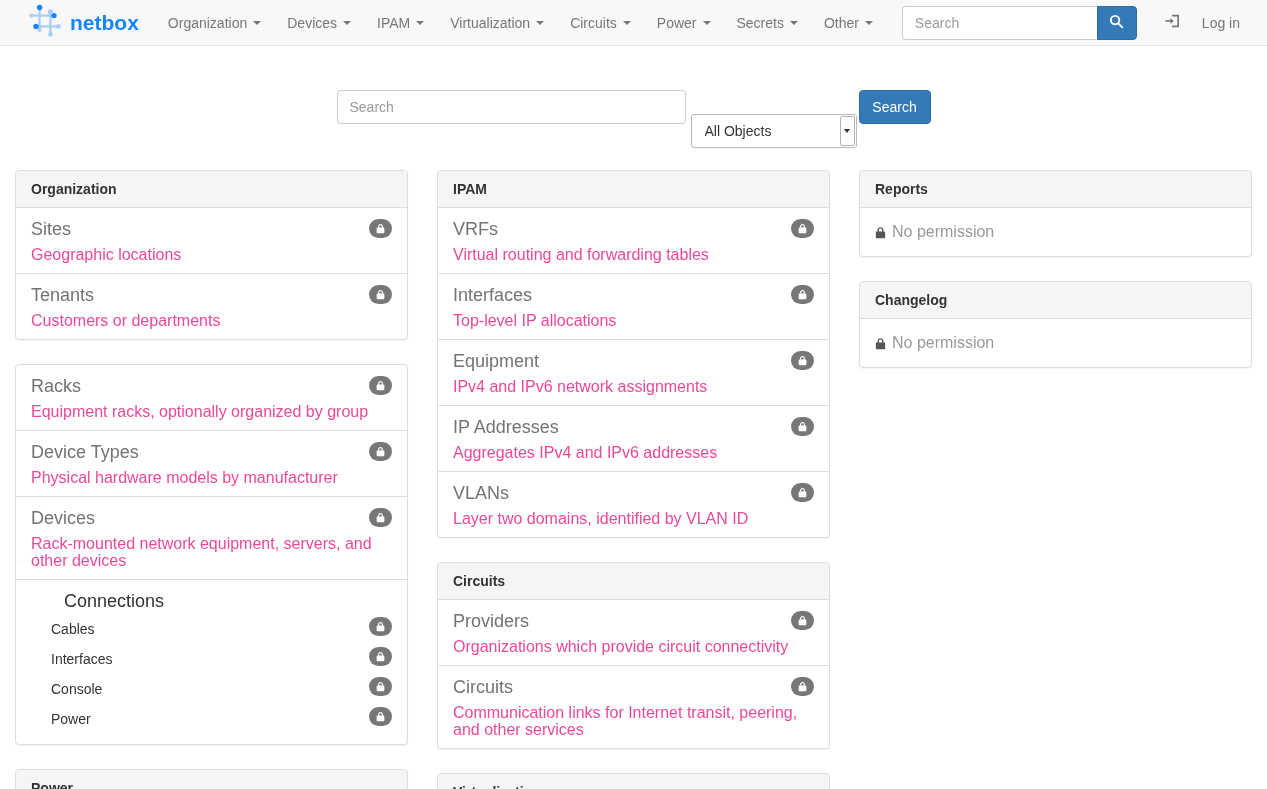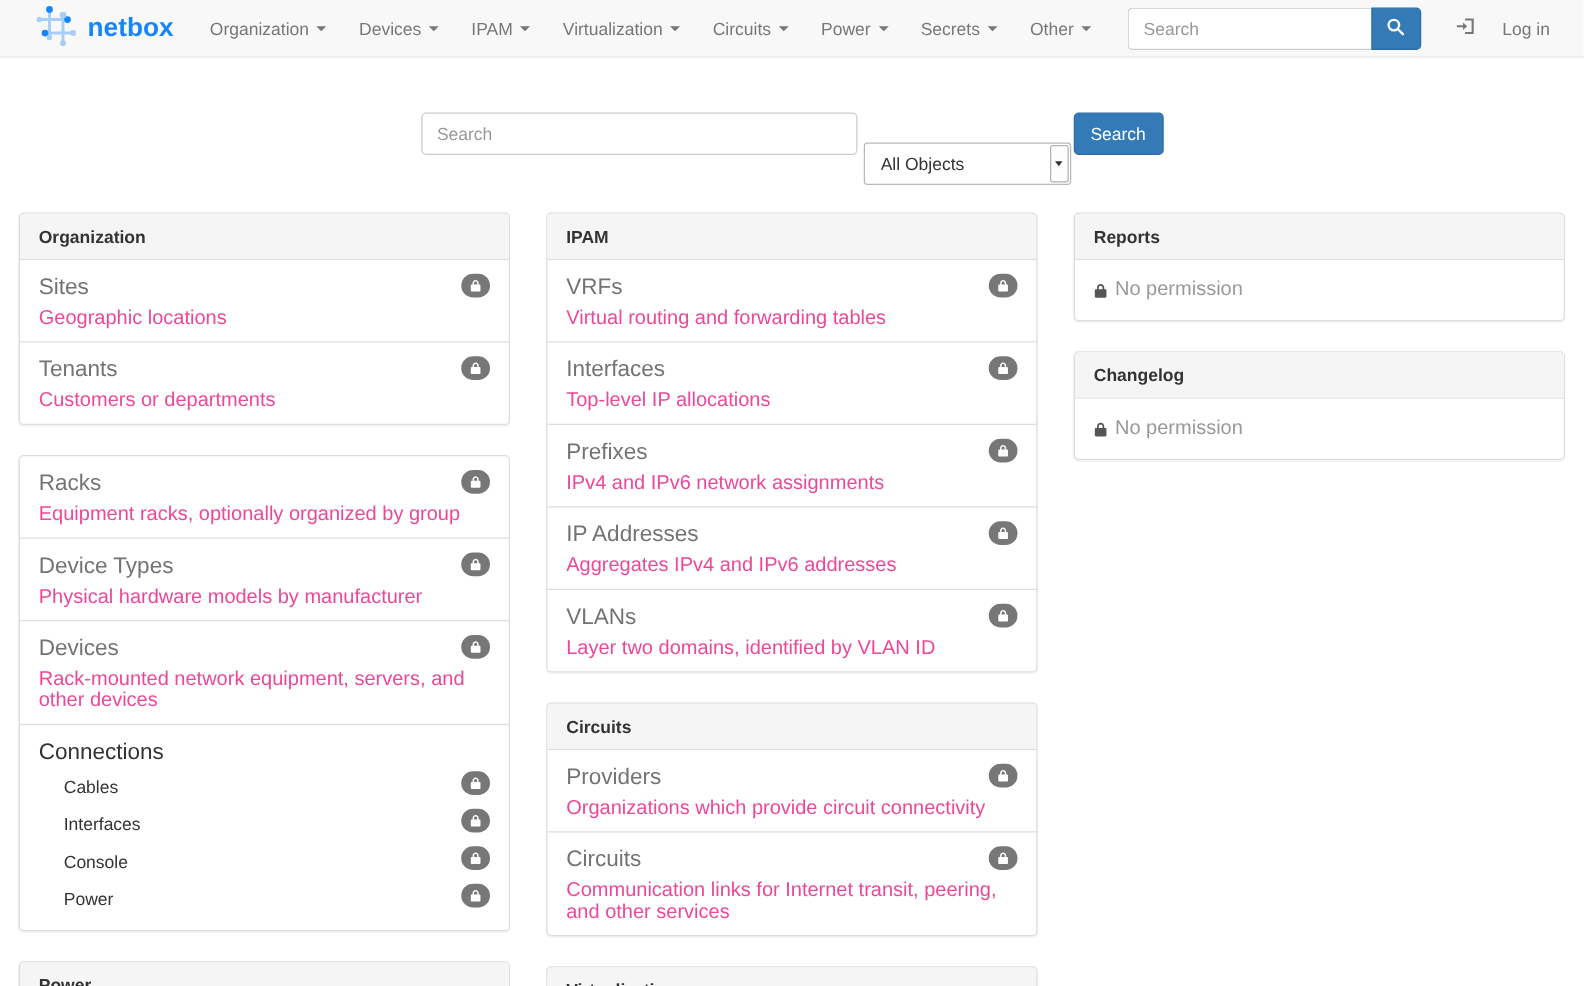--- a/index.html
+++ b/index.html
@@ -207,20 +207,21 @@
     justify-content: center;
   }
   .badge svg { fill: #fff; display: block; }
   
   .conn-title {
     font-size: 18px;
     line-height: 22px;
     color: #333;
     cursor: pointer;
     display: inline-block;
+    margin-left: 33px;
   }
   .conn-list { margin-top: 2px; }
   .conn-row {
     position: relative;
     padding: 7px 0 7px 20px;
     font-size: 14px;
     line-height: 16px;
   }
   .conn-row .row-label { color: #333; cursor: pointer; }
   .conn-row .badge { right: 0; top: 3px; }
@@ -462,21 +463,21 @@
           </span>
         <span class="pitem-title">Interfaces</span>
         <div class="pitem-desc">Top-level IP allocations</div>
       </div>
       <div class="pitem">
         <span class="badge">
             <svg width="9" height="11">
               <use href="#icon-lock"></use>
             </svg>
           </span>
-        <span class="pitem-title">Prefixes</span>
+        <span class="pitem-title">Equipment</span>
         <div class="pitem-desc">IPv4 and IPv6 network assignments</div>
       </div>
       <div class="pitem">
         <span class="badge">
             <svg width="9" height="11">
               <use href="#icon-lock"></use>
             </svg>
           </span>
         <span class="pitem-title">IP Addresses</span>
         <div class="pitem-desc">Aggregates IPv4 and IPv6 addresses</div>

